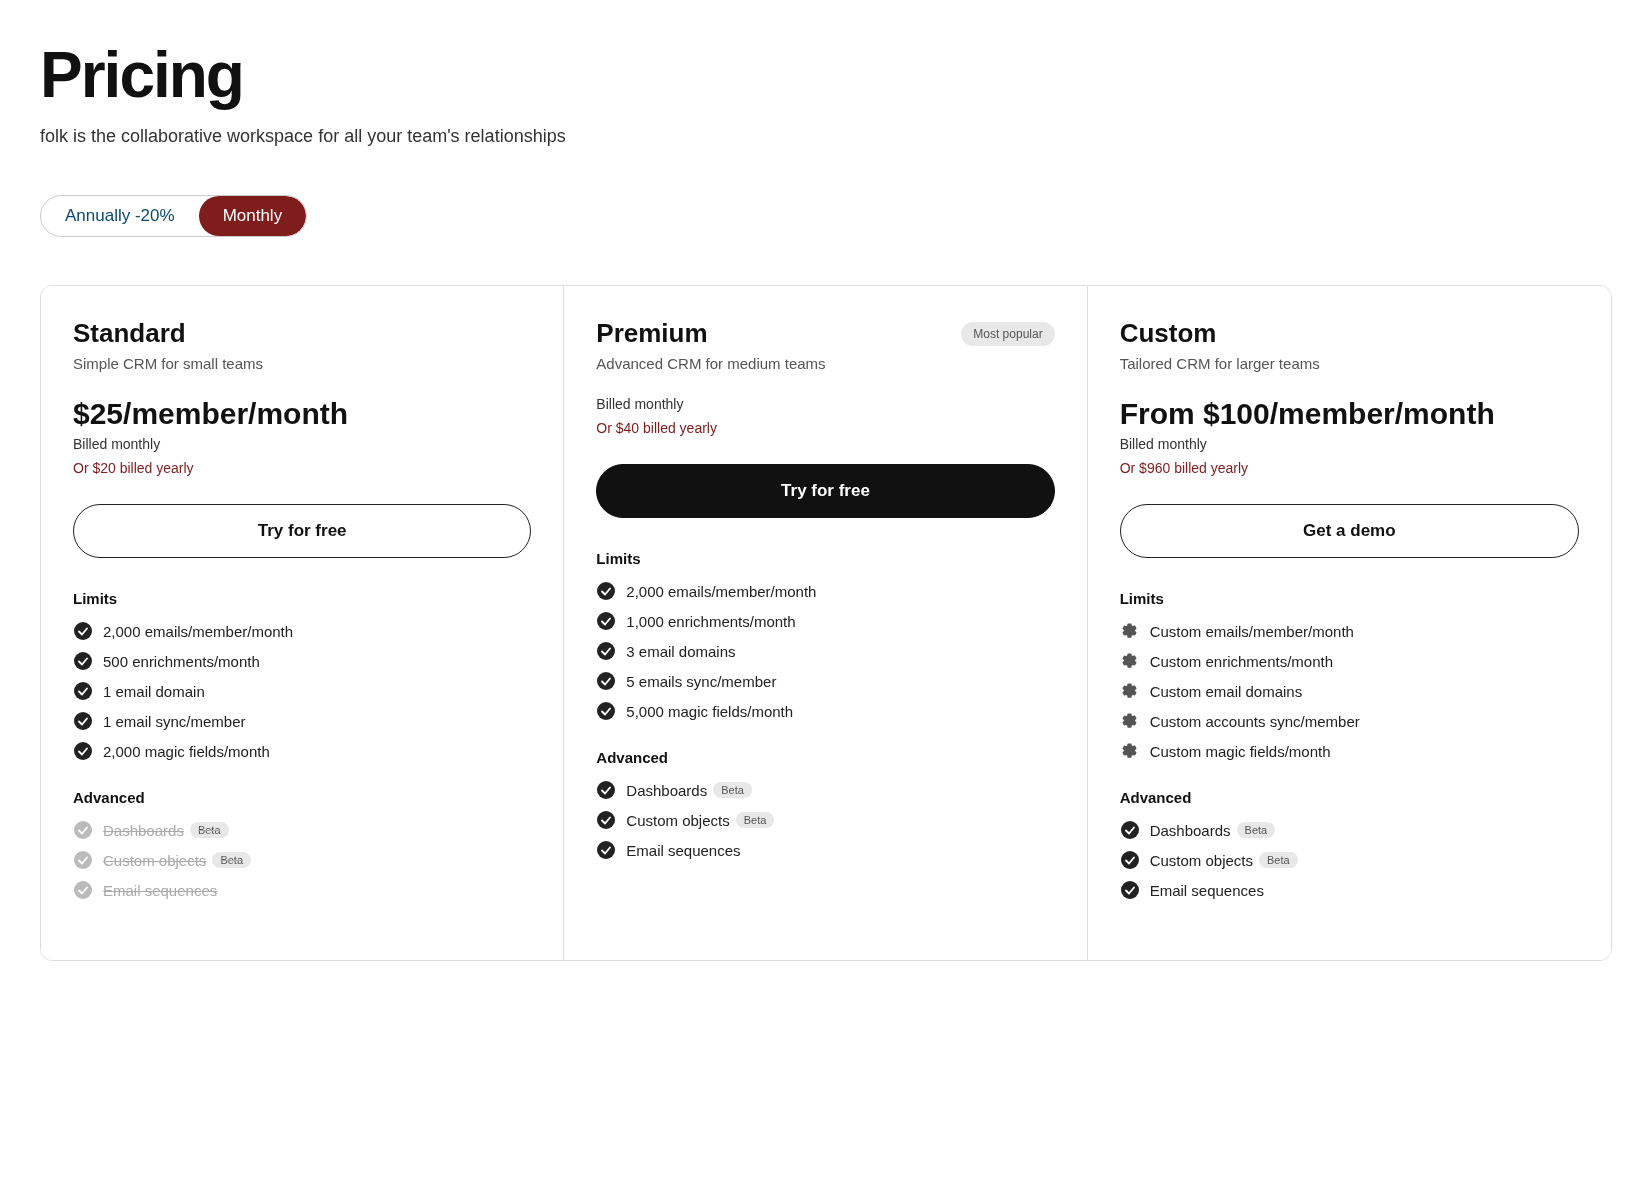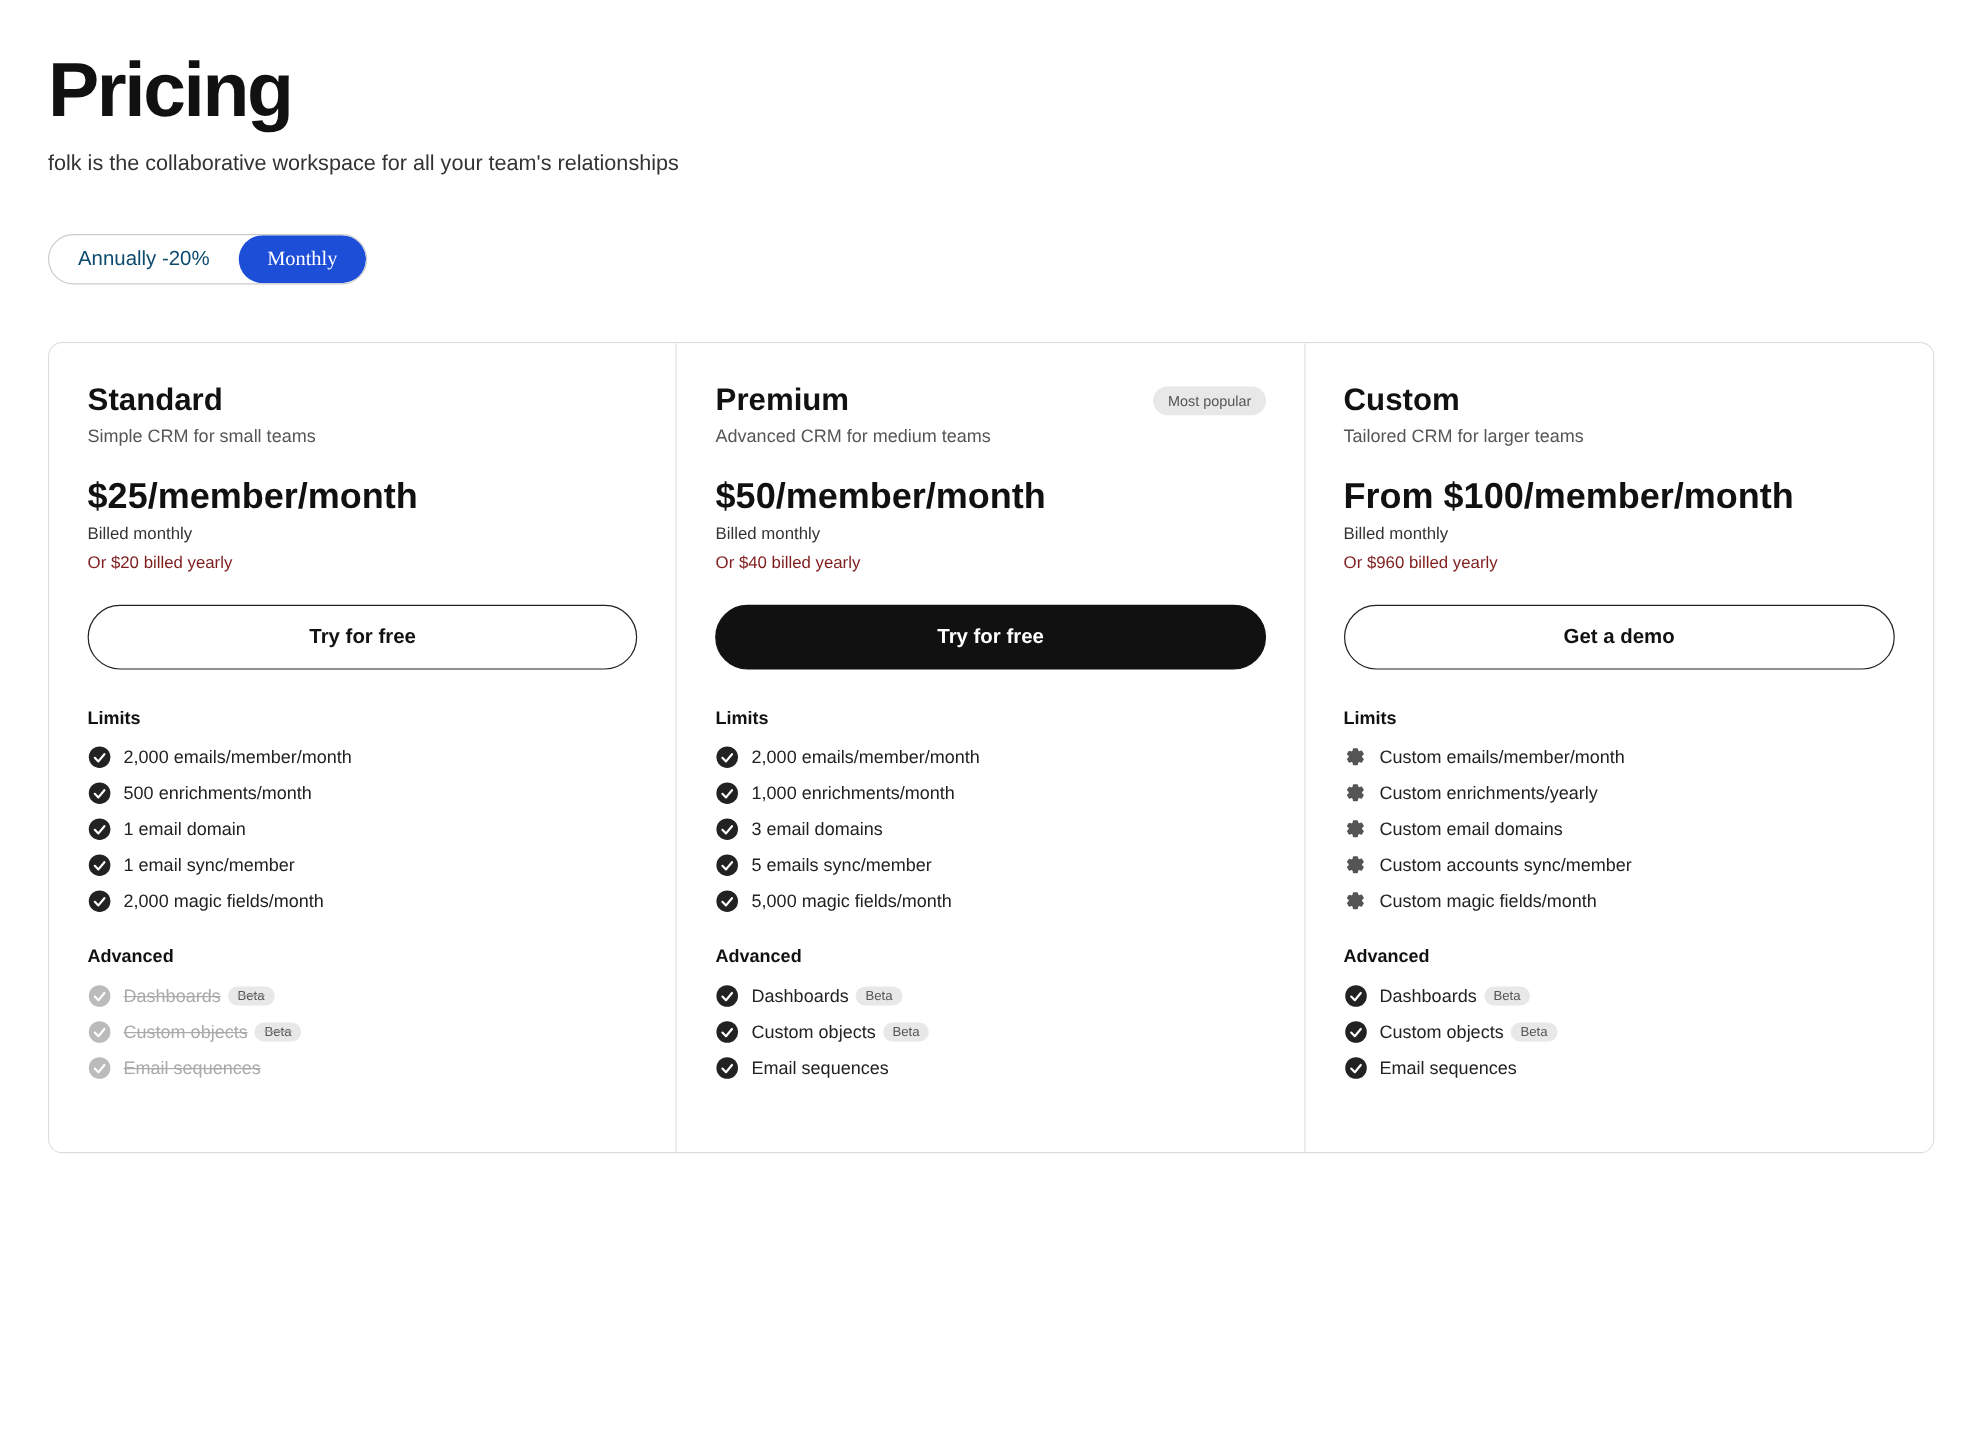--- a/index.html
+++ b/index.html
@@ -32,23 +32,22 @@
       padding: 10px 24px;
       font-size: 17px;
       cursor: pointer;
       border: none;
       background: transparent;
       color: #0c4a6e;
       border-radius: 999px;
       transition: background 0.2s, color 0.2s;
     }
     .toggle-btn.active {
-      background: #1d4ed8;
+      background: #7f1d1d;
       color: #fff;
-      font-family: Liberation Serif, serif;
     }
     .plans-grid {
       display: grid;
       grid-template-columns: repeat(3, 1fr);
       gap: 0;
       border: 1.5px solid #ddd;
       border-radius: 12px;
       overflow: hidden;
     }
     .plan-card {
@@ -280,21 +279,20 @@
           <span class="feature-text">Email sequences</span>
         </li>
       </ul>
     </div>
     <div class="plan-card">
       <div class="plan-header">
         <div class="plan-name">Premium</div>
         <span class="most-popular-badge">Most popular</span>
       </div>
       <p class="plan-tagline">Advanced CRM for medium teams</p>
-      <div class="plan-price">$50/member/month</div>
       <div class="plan-price-note">Billed monthly</div>
       <div class="plan-yearly">Or $40 billed yearly</div>
       <button class="plan-cta dark">Try for free</button>
       <div class="section-label">Limits</div>
       <ul class="feature-list">
         <li class="feature-item">
           <span class="feat-icon check">
             <svg width="20" height="20" viewBox="0 0 20 20" fill="none" xmlns="http://www.w3.org/2000/svg">
               <circle cx="10" cy="10" r="9" fill="#222"></circle>
               <path d="M6 10.5l3 3 5-6" stroke="#fff" stroke-width="1.8" stroke-linecap="round" stroke-linejoin="round"></path>
@@ -390,21 +388,21 @@
           </span>
           <span class="feature-text">Custom emails/member/month</span>
         </li>
         <li class="feature-item">
           <span class="feat-icon gear">
             <svg width="20" height="20" viewBox="0 0 20 20" fill="none" xmlns="http://www.w3.org/2000/svg">
               <path d="M10 13a3 3 0 100-6 3 3 0 000 6z" fill="#555"></path>
               <path fill-rule="evenodd" clip-rule="evenodd" d="M8.13 2.5a.75.75 0 00-.74.64l-.22 1.47a6.5 6.5 0 00-.98.57l-1.4-.56a.75.75 0 00-.9.34L2.59 7a.75.75 0 00.17.95l1.16.96a6.6 6.6 0 000 1.14l-1.16.96a.75.75 0 00-.17.95l1.3 2.24a.75.75 0 00.9.34l1.4-.56c.31.21.63.4.97.57l.22 1.47a.75.75 0 00.74.64h2.74a.75.75 0 00.74-.64l.22-1.47a6.5 6.5 0 00.97-.57l1.4.56a.75.75 0 00.9-.34l1.3-2.24a.75.75 0 00-.17-.95l-1.16-.96a6.6 6.6 0 000-1.14l1.16-.96a.75.75 0 00.17-.95l-1.3-2.24a.75.75 0 00-.9-.34l-1.4.56a6.5 6.5 0 00-.97-.57L11.61 3.14a.75.75 0 00-.74-.64H8.13z" fill="#555"></path>
             </svg>
           </span>
-          <span class="feature-text">Custom enrichments/yearly</span>
+          <span class="feature-text">Custom enrichments/month</span>
         </li>
         <li class="feature-item">
           <span class="feat-icon gear">
             <svg width="20" height="20" viewBox="0 0 20 20" fill="none" xmlns="http://www.w3.org/2000/svg">
               <path d="M10 13a3 3 0 100-6 3 3 0 000 6z" fill="#555"></path>
               <path fill-rule="evenodd" clip-rule="evenodd" d="M8.13 2.5a.75.75 0 00-.74.64l-.22 1.47a6.5 6.5 0 00-.98.57l-1.4-.56a.75.75 0 00-.9.34L2.59 7a.75.75 0 00.17.95l1.16.96a6.6 6.6 0 000 1.14l-1.16.96a.75.75 0 00-.17.95l1.3 2.24a.75.75 0 00.9.34l1.4-.56c.31.21.63.4.97.57l.22 1.47a.75.75 0 00.74.64h2.74a.75.75 0 00.74-.64l.22-1.47a6.5 6.5 0 00.97-.57l1.4.56a.75.75 0 00.9-.34l1.3-2.24a.75.75 0 00-.17-.95l-1.16-.96a6.6 6.6 0 000-1.14l1.16-.96a.75.75 0 00.17-.95l-1.3-2.24a.75.75 0 00-.9-.34l-1.4.56a6.5 6.5 0 00-.97-.57L11.61 3.14a.75.75 0 00-.74-.64H8.13z" fill="#555"></path>
             </svg>
           </span>
           <span class="feature-text">Custom email domains</span>
         </li>

